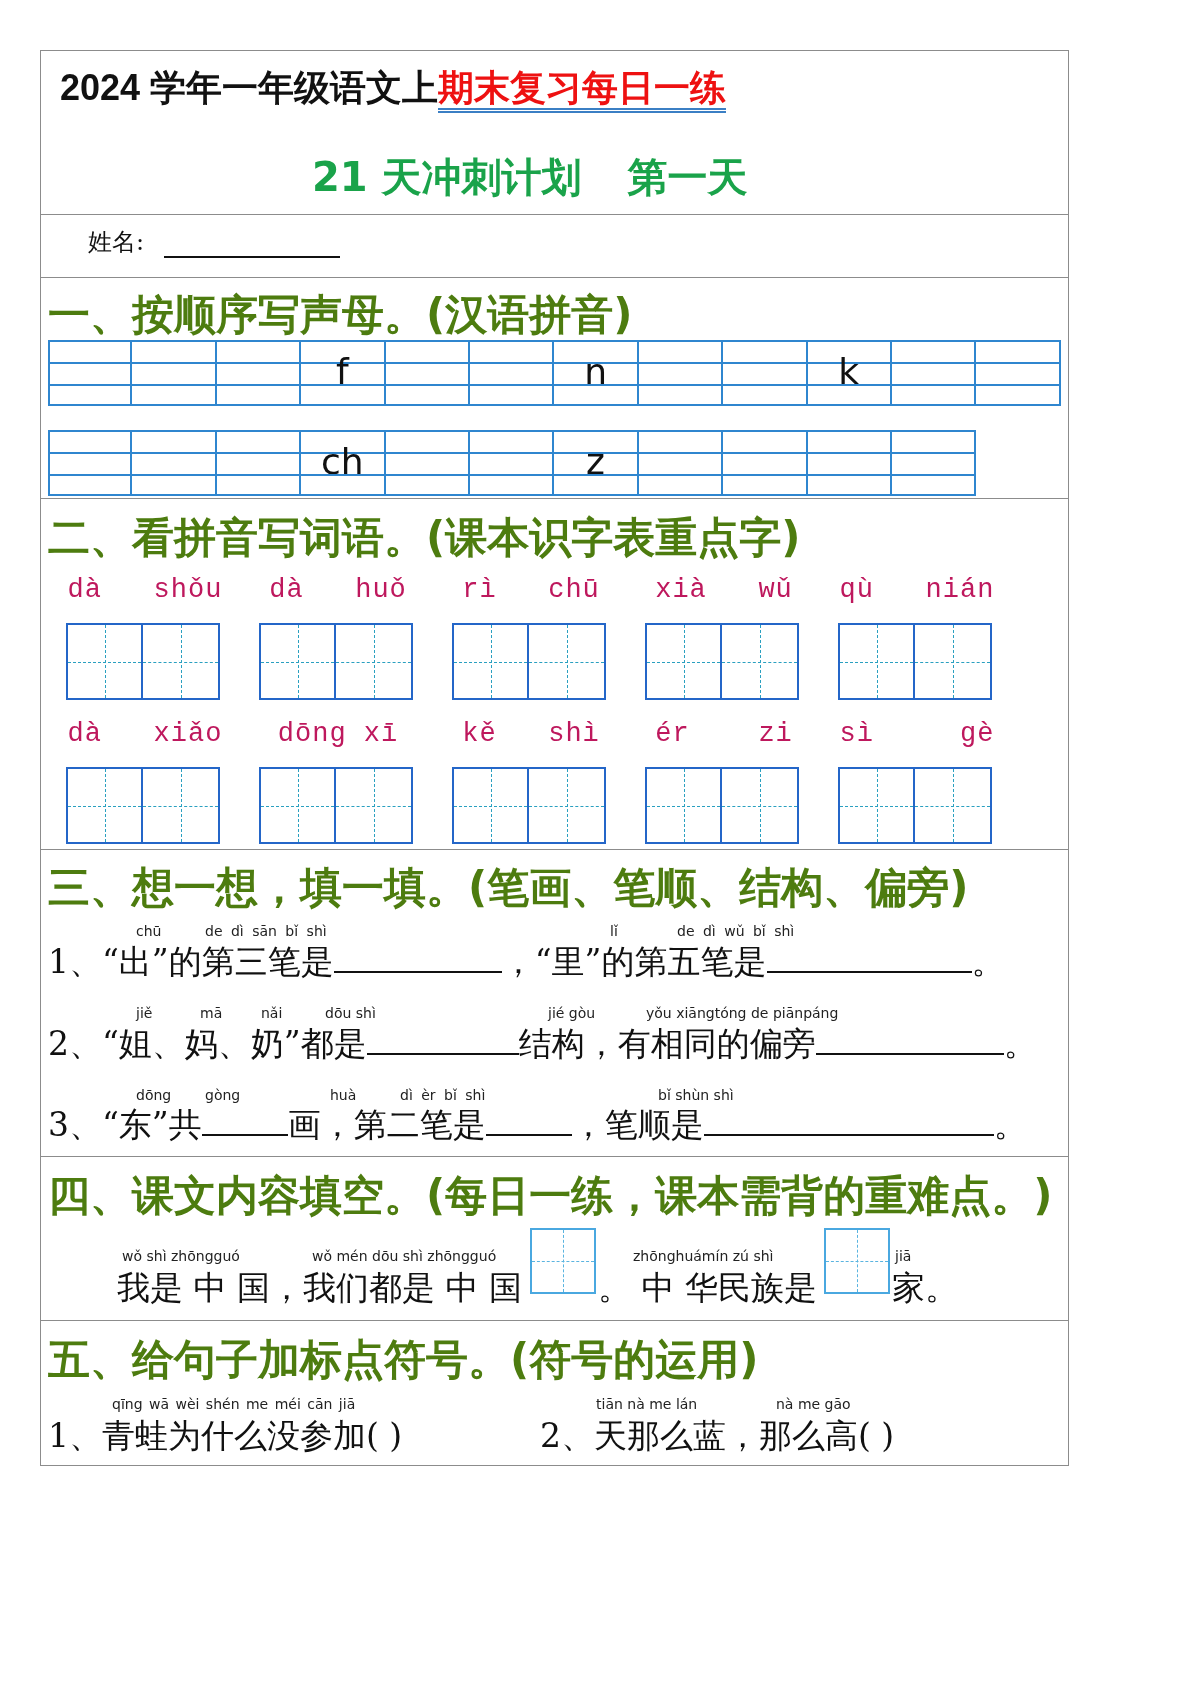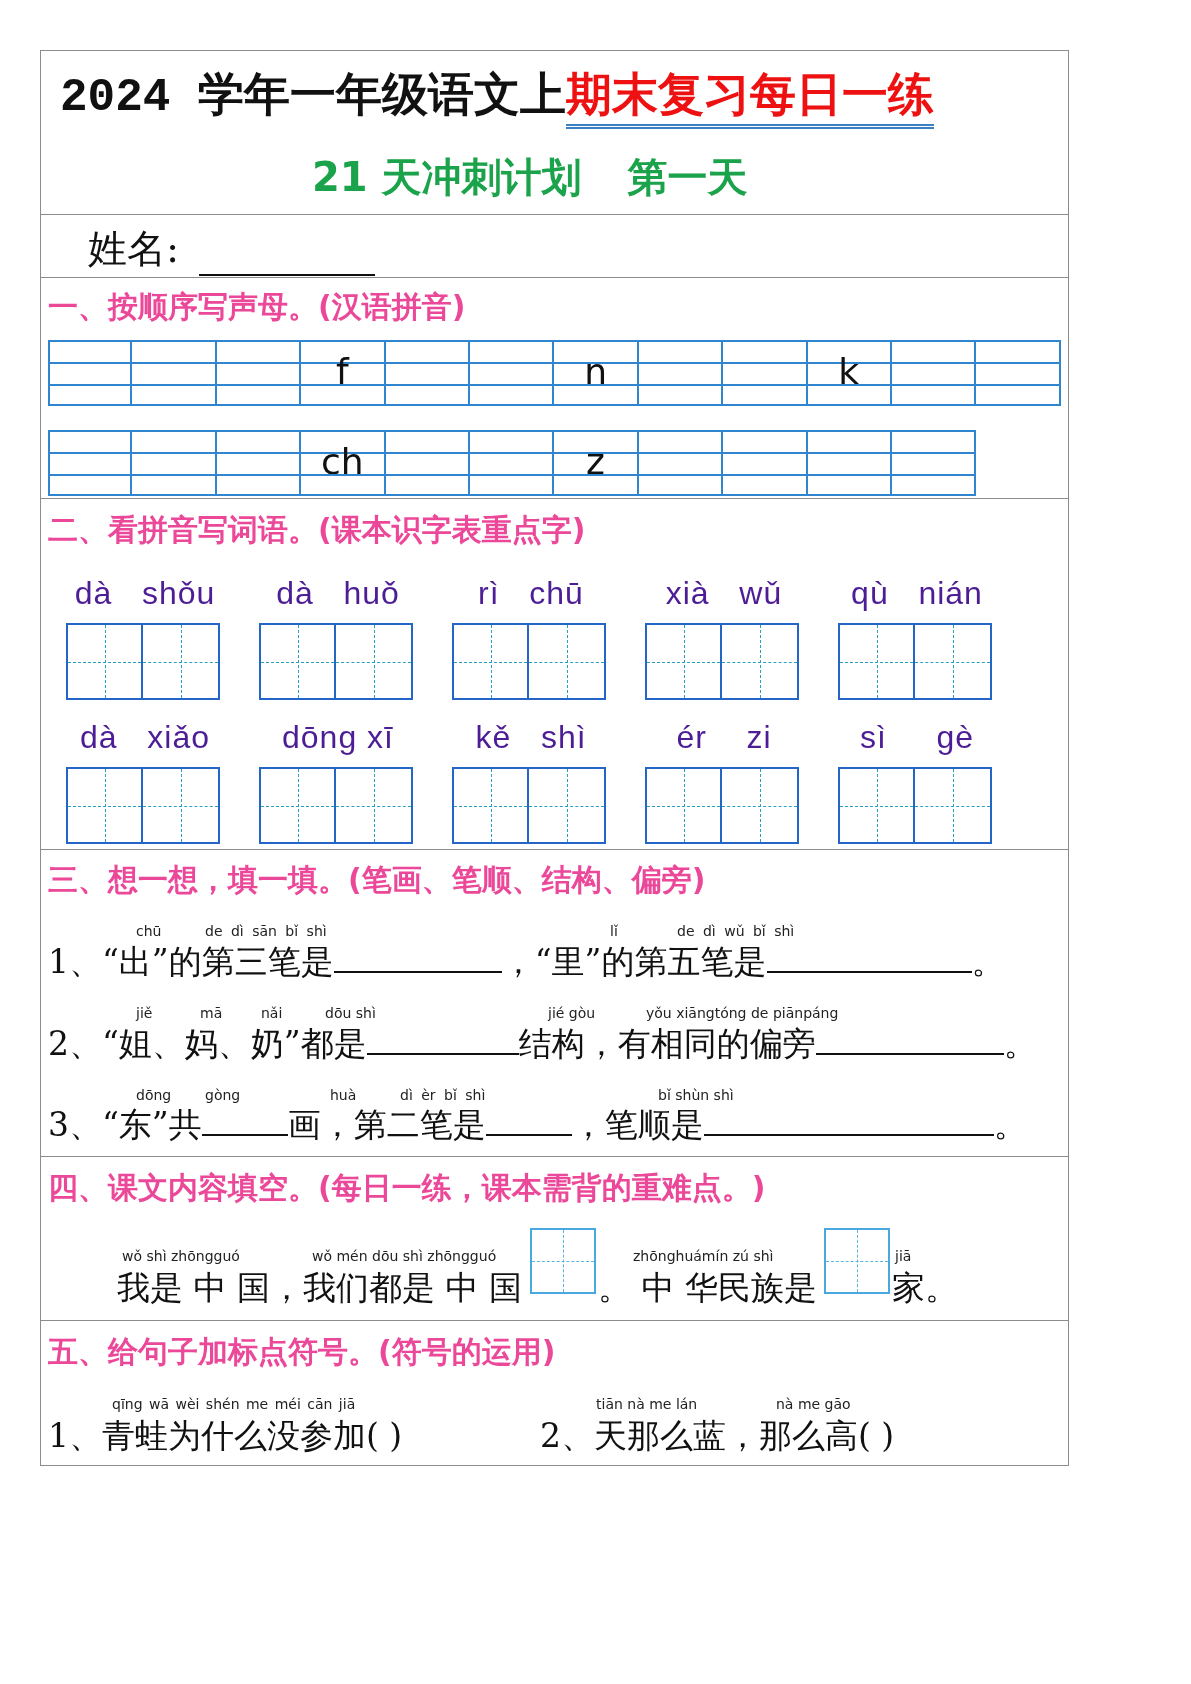--- a/index.html
+++ b/index.html
@@ -8,44 +8,44 @@
     font-family: "DejaVu Serif", "Liberation Serif", serif; color: #111;
   }
   .sheet {
     position: absolute; left: 40px; top: 50px; width: 1029px; height: 1416px;
     border: 1.5px solid #8c8c8c; box-sizing: border-box;
   }
   .hr { position: absolute; left: 40px; width: 1029px; height: 0; border-top: 1.5px solid #8c8c8c; }
   .abs { position: absolute; white-space: nowrap; }
 
   
-  .title { top: 64px; left: 60px; font-family: Liberation Mono, monospace; font-weight: bold; font-size: 46px; letter-spacing: 0px; }
+  .title { top: 64px; left: 60px; font-family: Liberation Sans, sans-serif; font-weight: bold; font-size: 36px; letter-spacing: 0px; }
   .title .black { color: #111; }
   .title .red { color: #ee1111; border-bottom: 5px double #3b7fc4; padding-bottom: 0px; }
   .subtitle { top: 150px; left: 312px; font-family: "DejaVu Sans", sans-serif; font-weight: bold; font-size: 40px; color: #1aa34a; }
   .subtitle .gap { display: inline-block; width: 46px; }
 
-  .infoRow { top: 222px; left: 88px; font-size: 39px; font-family: "DejaVu Serif", serif; }
+  .infoRow { top: 222px; left: 88px; font-size: 24px; font-family: "DejaVu Serif", serif; }
   .infoItem { display: inline-flex; align-items: flex-end; }
   .blank { display: inline-block; border-bottom: 2px solid #111; height: 34px; vertical-align: bottom; }
 
   
-  .sec { font-family: "DejaVu Sans", sans-serif; font-weight: bold; font-size: 30px; color: #ec4899; left: 48px; }
+  .sec { font-family: "DejaVu Sans", sans-serif; font-weight: bold; font-size: 42px; color: #4d7c0f; left: 48px; }
 
   
   .flgrid { position: absolute; display: flex; }
   .flcell { width: 84.4px; height: 66px; box-sizing: border-box; border: 2px solid #2f86cf; border-left-width: 0; position: relative; }
   .flcell:first-child { border-left-width: 2px; }
   .flcell::before, .flcell::after { content: ""; position: absolute; left: 0; right: 0; border-top: 2px solid #2f86cf; }
   .flcell::before { top: 20px; }
   .flcell::after { top: 42px; }
   .flcell .letter { position: absolute; left: 0; right: 0; top: 2px; text-align: center; font-family: "DejaVu Sans", sans-serif; font-size: 36px; color: #111; line-height: 56px; }
 
   
-  .pyword { position: absolute; width: 158px; text-align: center; font-family: Liberation Sans, sans-serif; font-size: 32px; color: #4c1d95; letter-spacing: 1px; }
+  .pyword { position: absolute; width: 158px; text-align: center; font-family: Liberation Mono, monospace; font-size: 27px; color: #be185d; letter-spacing: 1px; }
   .pyword span { display: inline-block; }
   .tian { position: absolute; display: flex; }
   .tcell { width: 77px; height: 77px; box-sizing: border-box; border: 2px solid #2466c8; border-left-width: 0; position: relative; }
   .tcell:first-child { border-left-width: 2px; }
   .tcell::before { content: ""; position: absolute; left: 50%; top: 0; bottom: 0; border-left: 1.5px dashed #2aa0c0; }
   .tcell::after { content: ""; position: absolute; top: 50%; left: 0; right: 0; border-top: 1.5px dashed #2aa0c0; }
 
   
   .q { font-size: 33px; font-family: "DejaVu Serif", serif; color: #111; }
   .py { font-family: "DejaVu Sans", sans-serif; font-size: 14px; color: #222; position: absolute; white-space: nowrap; }

